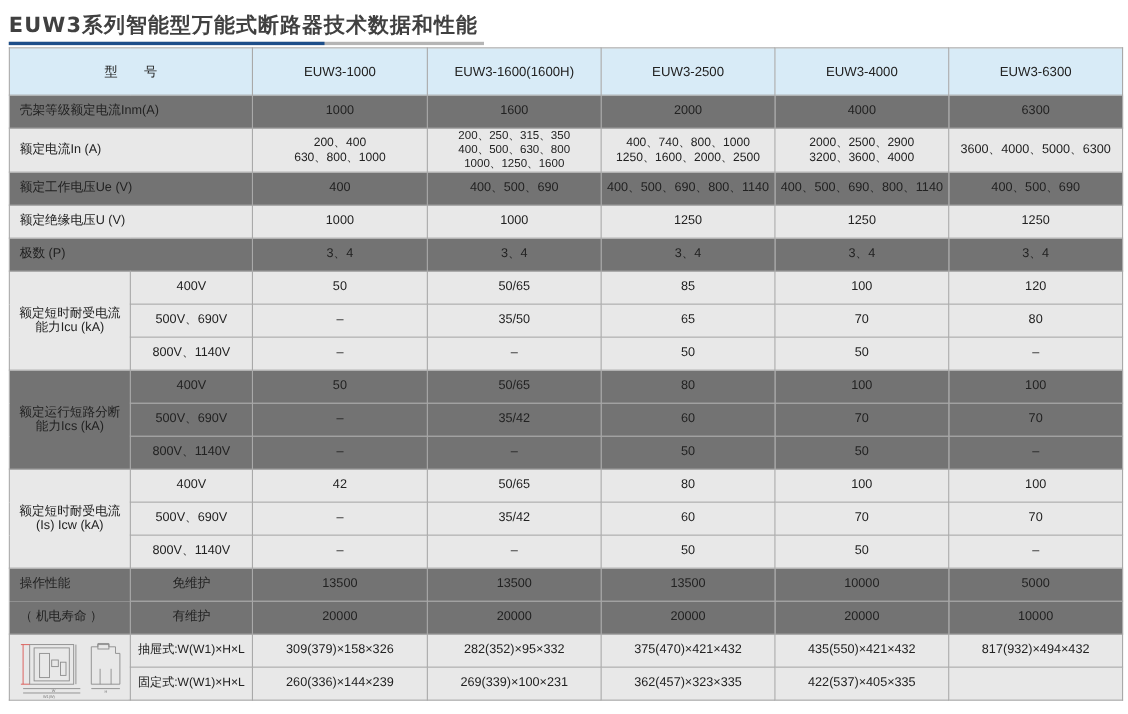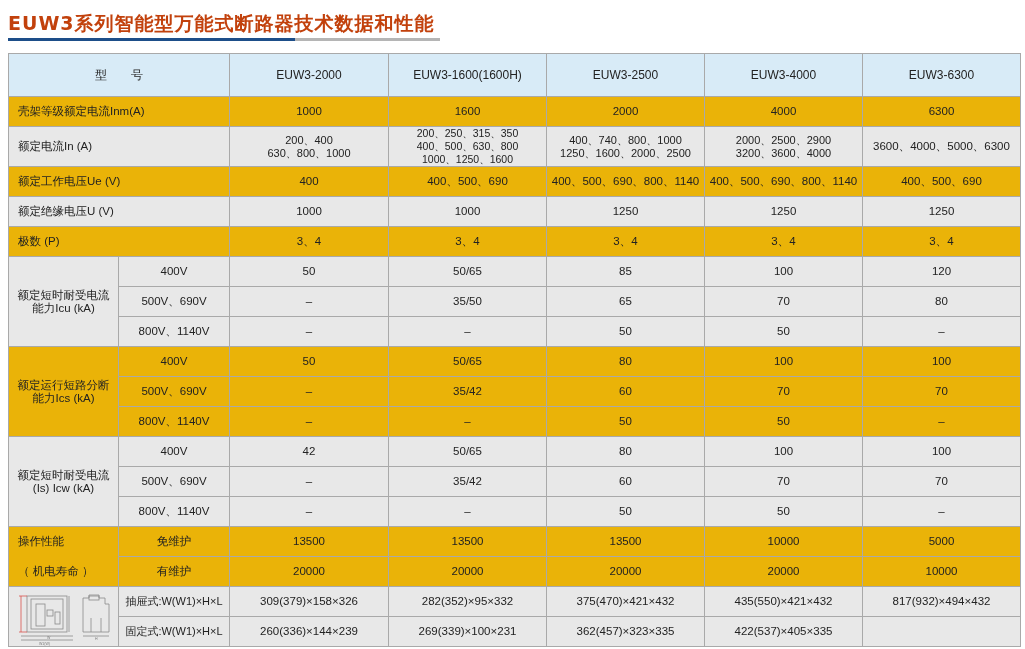--- a/index.html
+++ b/index.html
@@ -1,29 +1,29 @@
 <!DOCTYPE html>
 <html><head>
 <meta charset="utf-8">
 <style>
   * { box-sizing: border-box; margin: 0; padding: 0; }
   html, body { width: 1025px; height: 649px; background: #ffffff; overflow: hidden; }
   body { font-family: "Liberation Sans", "DejaVu Sans", sans-serif; color: #222; position: relative; }
 
   .title-wrap { position: absolute; left: 8px; top: 10px; width: 432px; height: 32px; }
-  .title { font-family: "DejaVu Sans", sans-serif; font-weight: bold; font-size: 19px; letter-spacing: 1px; color: #c2410c; white-space: nowrap; line-height: 26px; }
+  .title { font-family: "DejaVu Sans", sans-serif; font-weight: bold; font-size: 19px; letter-spacing: 1px; color: #404040; white-space: nowrap; line-height: 26px; }
   .title-underline { position: absolute; left: 0; top: 28px; height: 3px; width: 432px; background: #b5b5b5; }
   .title-underline .blue { position: absolute; left: 0; top: 0; height: 3px; width: 287px; background: #1d4e89; }
 
-  table.spec { position: absolute; left: 8px; top: 53px; border-collapse: collapse; table-layout: fixed; width: 1012px; font-size: 11.5px; }
+  table.spec { position: absolute; left: 8px; top: 43px; border-collapse: collapse; table-layout: fixed; width: 1012px; font-size: 11.5px; }
   table.spec td { border: 1px solid #a9a9a9; text-align: center; vertical-align: middle; padding: 0 2px; white-space: nowrap; line-height: 13px; }
   table.spec td.lbl { text-align: left; padding-left: 9px; }
   tr.head td { background: #d8ebf7; height: 43px; font-size: 12px; color: #222; }
   tr.head td.h-type { letter-spacing: 0px; }
-  tr.w td { background: #eab308; margin-left: 36px; }
+  tr.w td { background: #737373; margin-left: 36px; }
   tr.g td { background: #e8e8e8; }
   tr.r30 td { height: 30px; }
   tr.r31 td { height: 31px; }
   td.multi { line-height: 12px; font-size: 11px; }
   td.multi3 { line-height: 10px; font-size: 10.5px; }
   td.group-lbl { line-height: 30px; text-align: left; padding-left: 9px; }
   .diagram { display: block; }
 </style>
 </head>
 <body>
@@ -42,21 +42,21 @@
     <col style="width:159px">
       <col style="width:158px">
       <col style="width:158px">
       <col style="width:158px">
       <col style="width:158px">
   </colgroup>
 
   <tbody>
       <tr class="head">
     <td colspan="2" class="h-type">型　　号</td>
-    <td>EUW3-2000</td>
+    <td>EUW3-1000</td>
     <td>EUW3-1600(1600H)</td>
     <td>EUW3-2500</td>
     <td>EUW3-4000</td>
     <td>EUW3-6300</td>
   </tr>
 
   <tr class="w r30">
     <td colspan="2" class="lbl">壳架等级额定电流Inm(A)</td>
     <td>1000</td>
     <td>1600</td>

